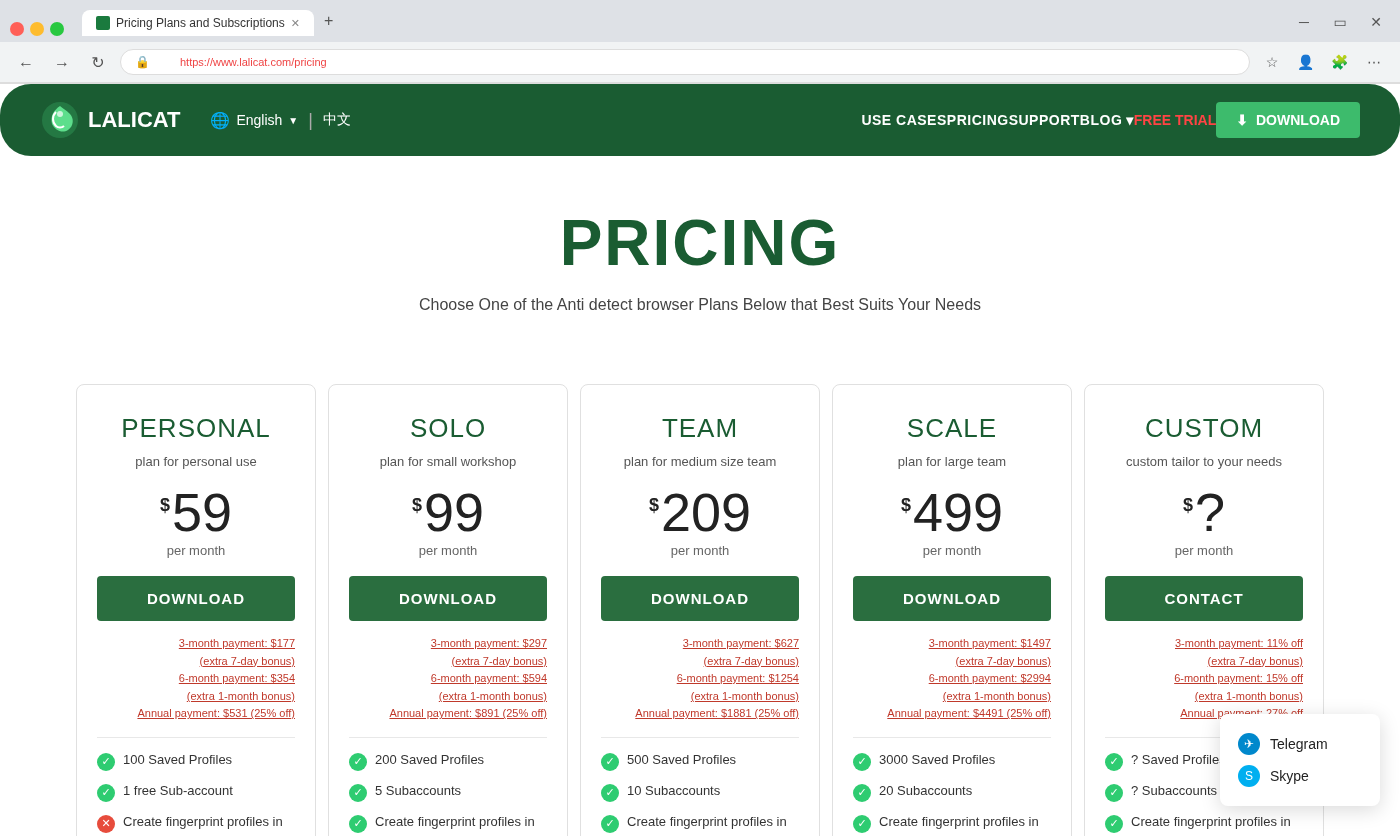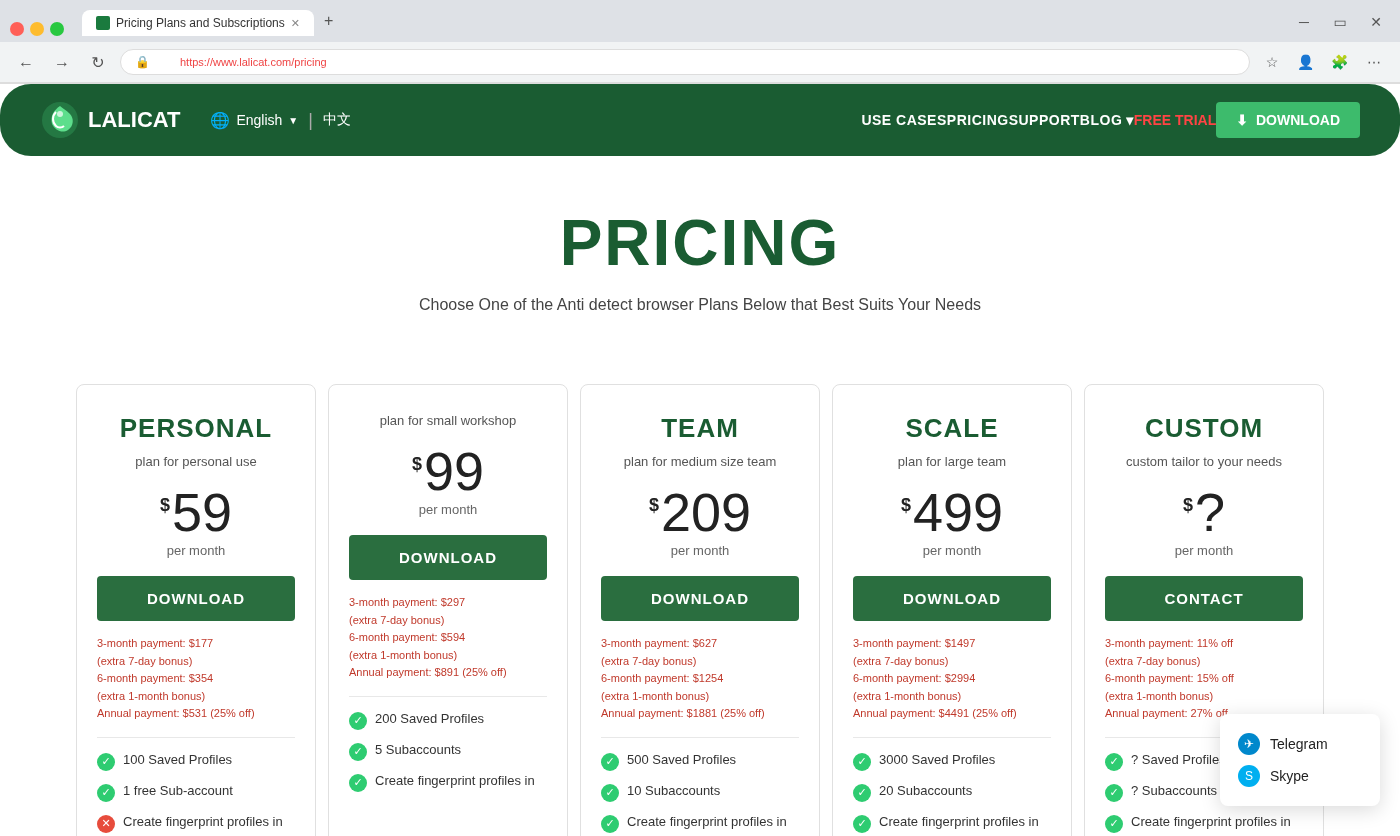--- a/index.html
+++ b/index.html
@@ -234,21 +234,21 @@
       background: #fff;
       border: 1px solid #e0e0e0;
       border-radius: 8px;
       padding: 28px 20px 20px;
       margin: 0 6px;
       max-width: 240px;
       min-width: 200px;
     }
     .plan-name {
       font-size: 26px;
-      font-weight: 700;
+      font-weight: 400;
       color: #1a5c32;
       text-align: center;
       margin-bottom: 10px;
       letter-spacing: 1px;
     }
     .plan-desc {
       font-size: 13px;
       color: #555;
       text-align: center;
       margin-bottom: 16px;
@@ -289,23 +289,24 @@
       padding: 14px;
       font-size: 15px;
       font-weight: 800;
       letter-spacing: 1px;
       cursor: pointer;
       margin-bottom: 14px;
     }
     .plan-payment-info {
       font-size: 11px;
       color: #c0392b;
-      text-align: left;
+      text-align: right;
       line-height: 1.6;
       margin-bottom: 14px;
+      text-decoration: underline;
     }
     .plan-features {
       list-style: none;
       padding: 0;
       border-top: 1px solid #e8e8e8;
       padding-top: 14px;
     }
     .plan-feature-item {
       display: flex;
       align-items: flex-start;
@@ -495,20 +496,21 @@
     <li class="plan-feature-item">
       <div class="feature-cross">
         ✕
       </div>
       <span>Create fingerprint profiles in</span>
     </li>
 
     </ul>
   </div>
       <div class="plan-card">
+    <div class="plan-name">SOLO</div>
     <div class="plan-desc">plan for small workshop</div>
     <div class="plan-price">
       <span class="plan-price-dollar">$</span>
       <span class="plan-price-amount">99</span>
     </div>
     <div class="plan-per-month">per month</div>
     <button class="plan-btn">DOWNLOAD</button>
     <div class="plan-payment-info">
           <div>3-month payment: $297</div>
           <div>(extra 7-day bonus)</div>

